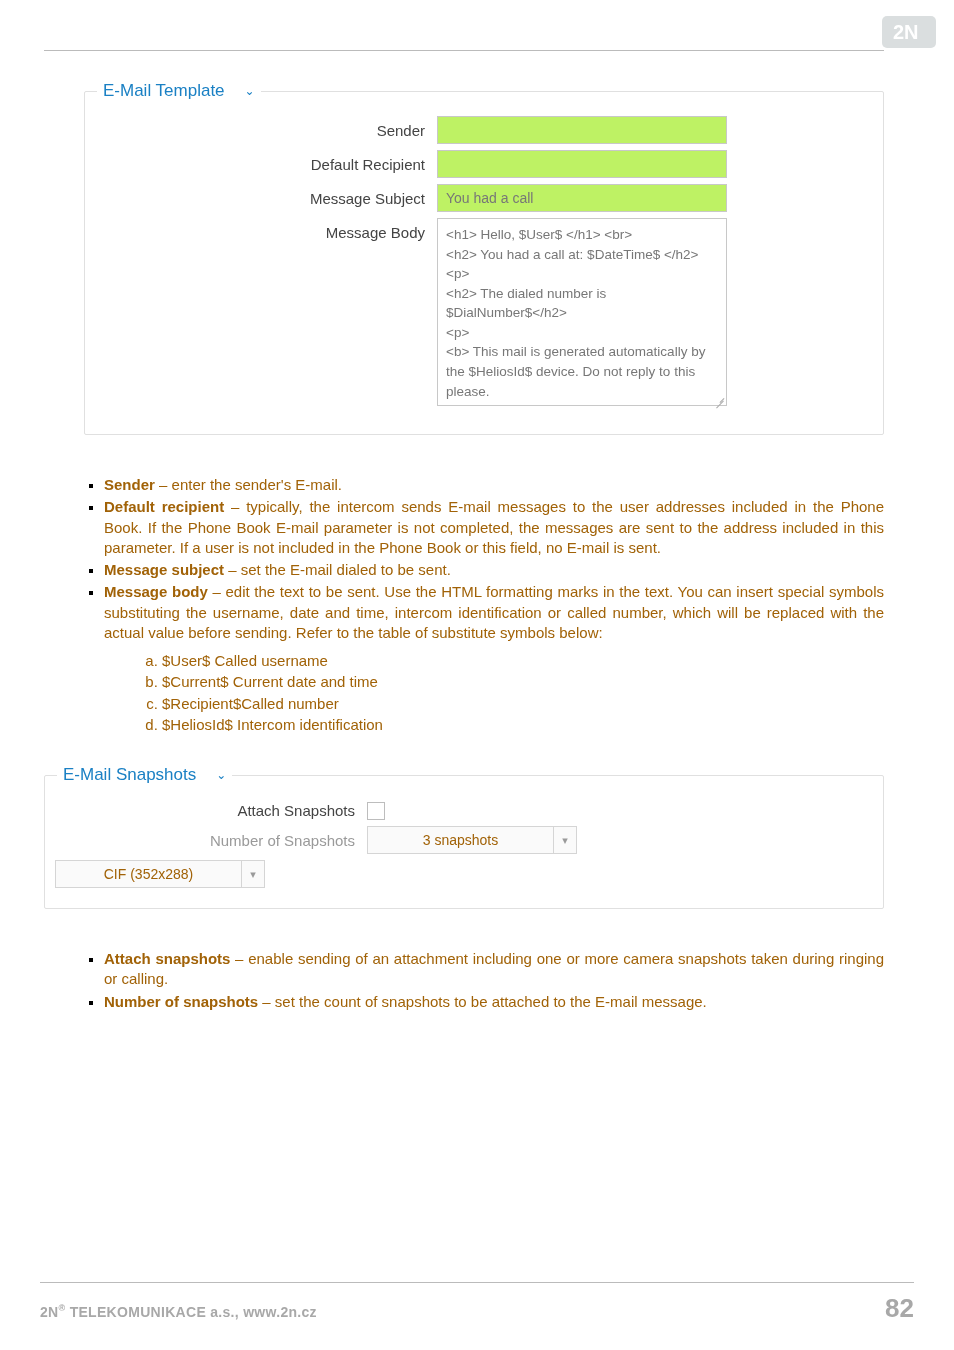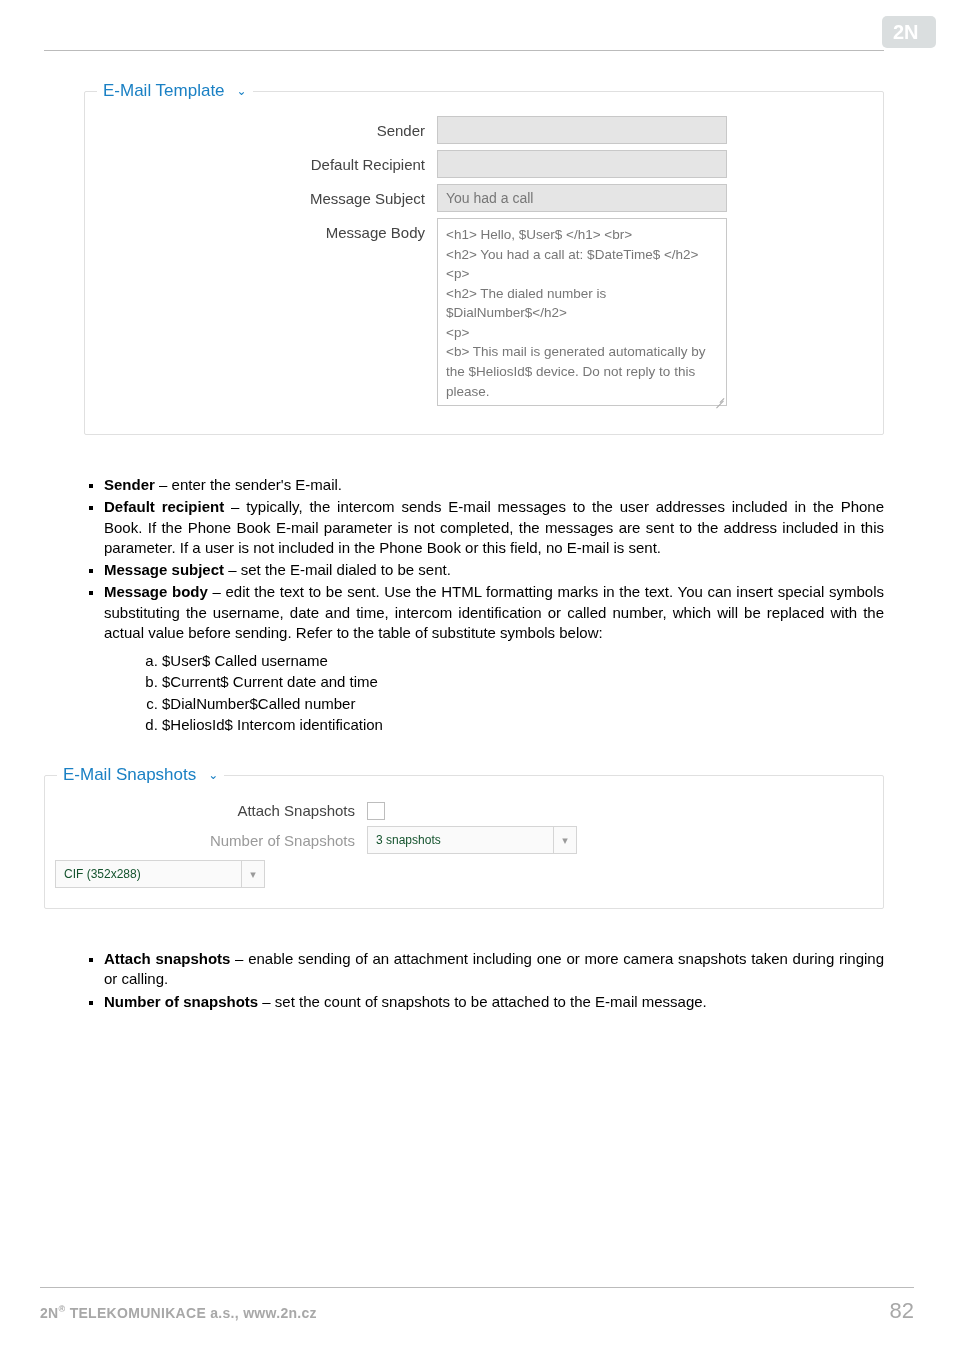--- a/index.html
+++ b/index.html
@@ -43,21 +43,21 @@
   .fs-legend {
     position: absolute;
     top: -11px;
     left: 12px;
     background: #fff;
     padding: 0 6px;
     color: #1a80c4;
     font-size: 17px;
     display: flex;
     align-items: center;
-    gap: 12px;
+    gap: 20px;
   }
   .fs-caret { font-size: 12px; color:#1a80c4; }
 
   .form-row {
     display: flex;
     align-items: flex-start;
     margin: 6px 0;
   }
   .form-label {
     width: 330px;
@@ -68,21 +68,21 @@
     padding-top: 6px;
   }
   .form-label.disabled { color: #9a9a9a; }
   .text-input {
     border: 1px solid #c8c8c8;
     height: 28px;
     width: 260px;
     padding: 2px 8px;
     font-size: 14px;
     color: #777;
-    background: #e5e5e5;
+    background: #bef264;
     box-sizing: border-box;
   }
   .text-input.wide { width: 290px; }
   .textarea {
     border: 1px solid #c8c8c8;
     width: 290px;
     height: 188px;
     padding: 6px 8px;
     font-size: 13.5px;
     color: #777;
@@ -123,39 +123,40 @@
     align-items: center;
     border: 1px solid #d5d5d5;
     height: 28px;
     width: 210px;
     box-sizing: border-box;
     background: #fafafa;
   }
   .select-sim .sel-text {
     flex: 1;
     padding: 0 8px;
-    color: #14532d;
-    font-size: 12px;
+    color: #a16207;
+    font-size: 14px;
+    text-align: center;
   }
   .select-sim .sel-btn {
     width: 22px;
     height: 100%;
     border-left: 1px solid #d5d5d5;
     display: flex;
     align-items: center;
     justify-content: center;
     color: #9a9a9a;
     font-size: 11px;
   }
 
   
   .content {
     font-size: 15px;
     line-height: 1.35;
-    color: #000000;
+    color: #a16207;
   }
   .content ul.sq {
     list-style: square;
     padding-left: 60px;
     margin: 8px 0;
   }
   .content ul.sq > li { margin: 2px 0; text-align: justify; }
   .content ul.sq > li::marker { color: #000; font-size: 13px; }
   .content ol.letters {
     list-style: lower-alpha;
@@ -174,21 +175,21 @@
     border-top: 1px solid #bbb;
     padding-top: 10px;
     display: flex;
     justify-content: space-between;
     align-items: baseline;
     font-size: 14px;
     color: #a8a8a8;
   }
   .footer .left { font-weight: bold; letter-spacing: .3px; }
   .footer .left sup { font-size: 9px; }
-  .footer .page-num { font-size: 22px; font-weight: normal; }
+  .footer .page-num { font-size: 26px; font-weight: bold; }
 </style>
 </head>
 <body>
 
 <div class="page">
 
   <div class="logo">
     <svg width="54" height="32" viewBox="0 0 54 32">
       <rect x="0" y="0" width="54" height="32" rx="5" fill="#dadedf"></rect>
       <text x="11" y="23" font-family="Arial" font-size="20" font-weight="bold" fill="#fff">2N</text>
@@ -246,21 +247,21 @@
         <b>Message subject</b><span> – set the E-mail dialed to be sent.</span>
       </li>
       <li class="justify">
         <b>Message body</b><span> – edit the text to be sent. Use the HTML formatting marks in the text. You can insert special symbols substituting the username, date and time, intercom identification or called number, which will be replaced with the actual value before sending. Refer to the table of substitute symbols below:</span>
       </li>
     </ul>
 
     <ol class="letters">
       <li>$User$ Called username</li>
       <li>$Current$ Current date and time</li>
-      <li>$DialNumber$Called number</li>
+      <li>$Recipient$Called number</li>
       <li>$HeliosId$ Intercom identification</li>
     </ol>
   </div>
 
   <div class="figure" style="margin-left:0;">
     <div class="fieldset-sim" style="padding:14px 20px 14px 10px;">
       <div class="fs-legend">
         <span>E-Mail Snapshots</span>
         <span class="fs-caret">⌄</span>
       </div>

